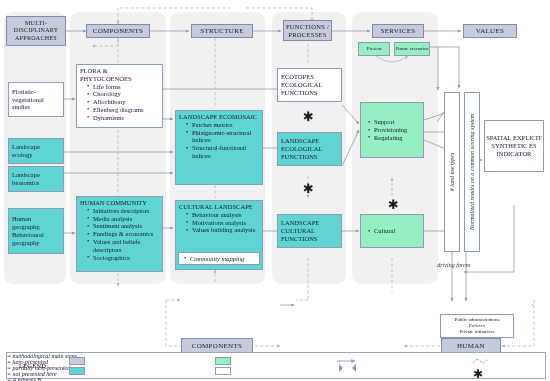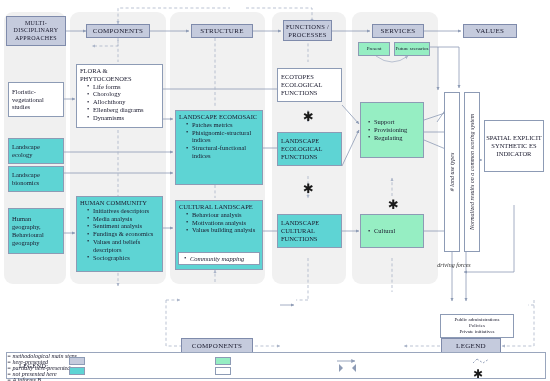--- a/index.html
+++ b/index.html
@@ -277,21 +277,21 @@
   <div class="box white t65 ctr" style="left:484px;top:120px;width:60px;height:52px;">
     <span>SPATIAL EXPLICIT SYNTHETIC ES INDICATOR</span>
   </div>
 
   <div class="drv" style="left:437px;top:262px;width:34px;">driving forces</div>
 
   <div class="box hdr t7 ctr" style="left:181px;top:338px;width:72px;height:16px;">
     <span>COMPONENTS</span>
   </div>
   <div class="box hdr t7 ctr" style="left:441px;top:338px;width:60px;height:16px;">
-    <span>LEGEND</span>
+    <span>HUMAN</span>
   </div>
 
   <div class="box white t5 ctr" style="left:440px;top:314px;width:74px;height:24px;">
     <span>Public administrations</span>
     <span>Policies</span>
     <span>Private initiatives</span>
   </div>
 
   <div id="legend">
     <div class="lbl" style="left:12px;top:9px;">LEGEND:</div>

